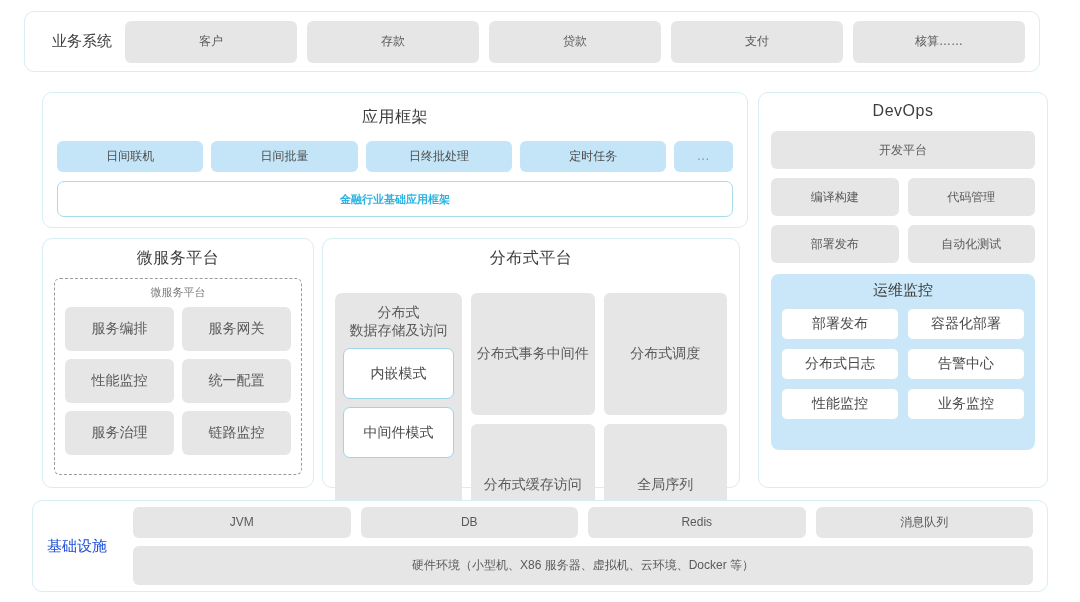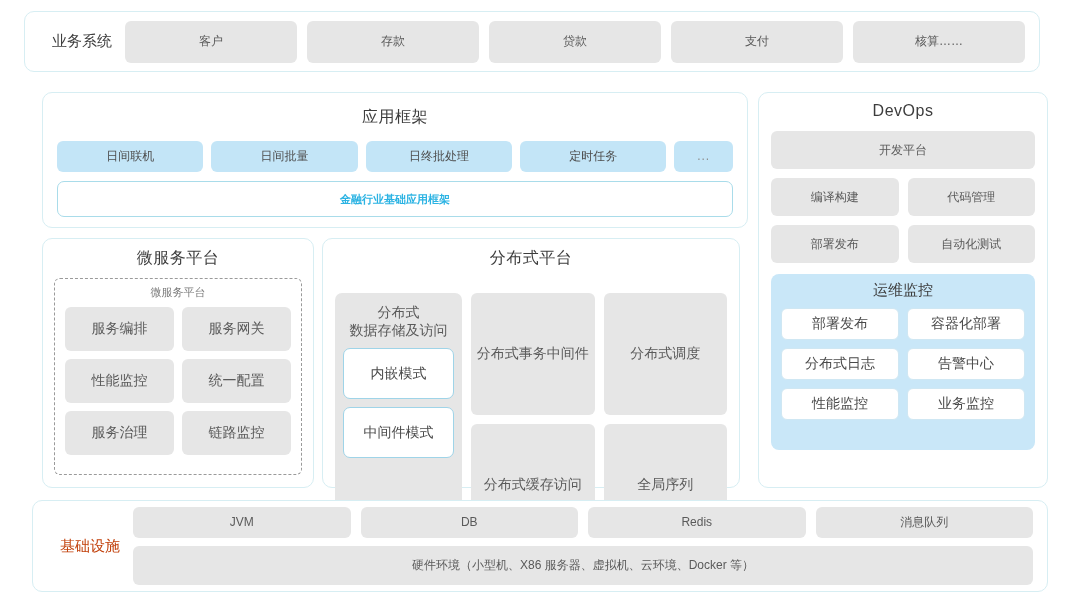--- a/index.html
+++ b/index.html
@@ -136,21 +136,21 @@
     height:32px;background:#ffffff;border:1px solid #cfe7f3;border-radius:6px;
     font-size:14px;color:#4a4a4a;
   }
 
   
   #infra-bar{
     position:absolute;left:32px;top:500px;width:1016px;height:92px;
     display:flex;align-items:center;padding:0 14px;
   }
   #infra-bar .side-label{
-    width:86px;flex:0 0 86px;text-align:center;font-size:15px;color:#c2410c;
+    width:86px;flex:0 0 86px;font-size:15px;color:#1d4ed8;
   }
   #infra-right{flex:1;display:flex;flex-direction:column;gap:8px;}
   #infra-top{display:flex;gap:10px;}
   #infra-top .chip{flex:1;height:31px;}
   #infra-hw{height:39px;font-size:12px;}
 </style>
 </head>
 <body>
 
 <div class="page">

